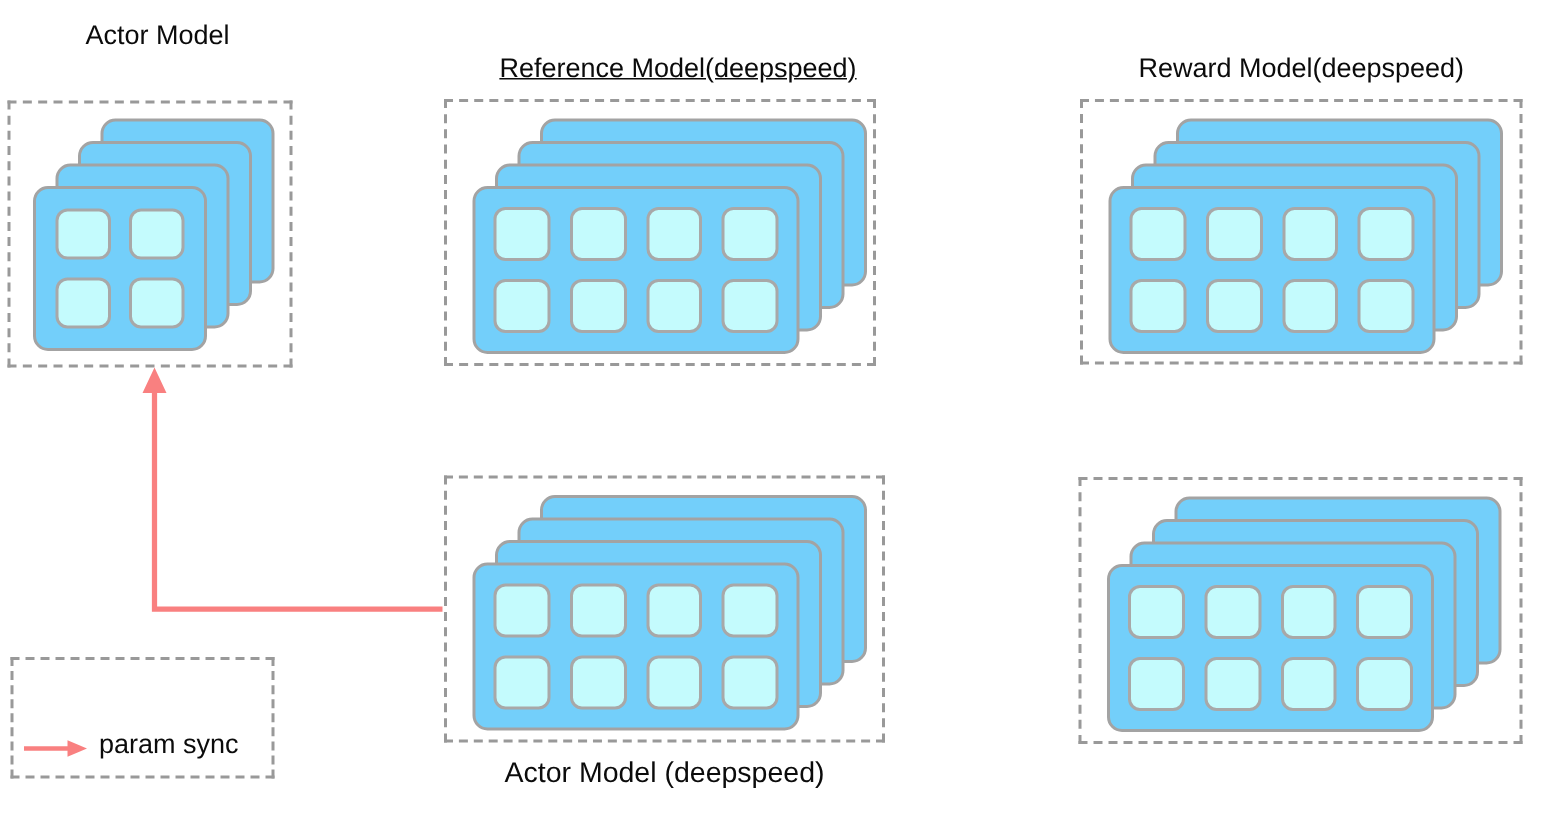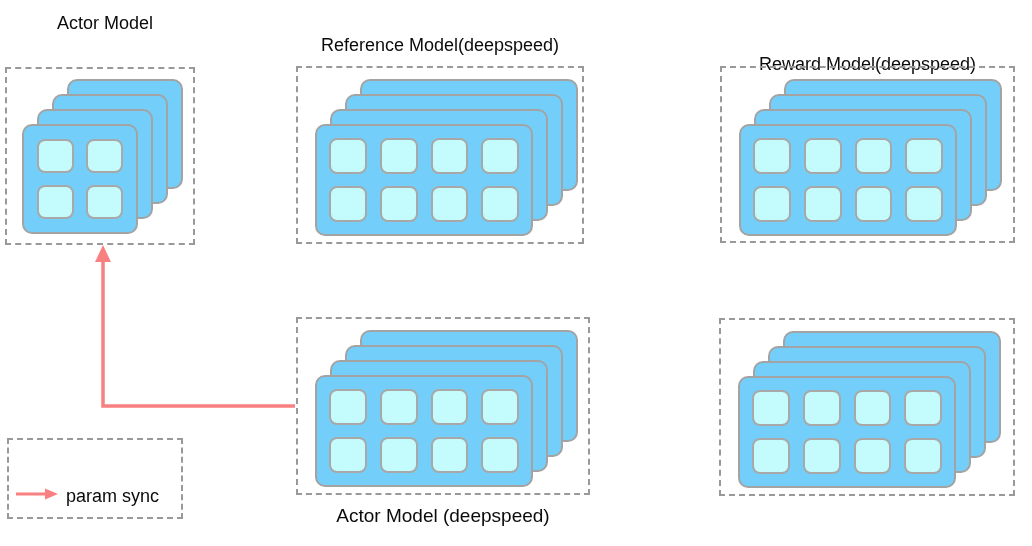--- a/index.html
+++ b/index.html
@@ -103,21 +103,21 @@
   .legend {
     position: absolute;
     left: 7px; top: 438px;
     width: 176px; height: 81px;
     border: 2px dashed var(--dash-border);
   }
   .legend-row {
     position: absolute;
     left: 6px; top: 46px;
     display: flex;
-    align-items: flex-start;
+    align-items: flex-end;
     gap: 7px;
   }
   .legend-label { font-size: 18px; color: var(--text); white-space: nowrap; }
 </style>
 </head>
 <body>
 
 <div id="canvas">
 
   <div class="title" style="left:0px; top:12px; width:210px;">
@@ -130,40 +130,40 @@
       <div class="gcard"></div>
       <div class="gcard front">
         <div class="cell"></div>
         <div class="cell"></div>
         <div class="cell"></div>
         <div class="cell"></div>
       </div>
     </div>
   </div>
 
-  <div class="title" style="left:296px; top:34px; width:288px;">Reference Model(deepspeed)</div>
+  <div class="title" style="left:308px; top:34px; width:288px;text-decoration:underline;">Reference Model(deepspeed)</div>
   <div class="panel" style="left:296px; top:66px; width:288px; height:178px;">
     <div class="stack wide">
       <div class="gcard"></div>
       <div class="gcard"></div>
       <div class="gcard"></div>
       <div class="gcard front">
         <div class="cell"></div>
         <div class="cell"></div>
         <div class="cell"></div>
         <div class="cell"></div>
         <div class="cell"></div>
         <div class="cell"></div>
         <div class="cell"></div>
         <div class="cell"></div>
       </div>
     </div>
   </div>
 
-  <div class="title" style="left:720px; top:34px; width:295px;margin-top:19px;">Reward Model(deepspeed)</div>
+  <div class="title" style="left:720px; top:34px; width:295px;">Reward Model(deepspeed)</div>
   <div class="panel" style="left:720px; top:66px; width:295px; height:177px;">
     <div class="stack wide">
       <div class="gcard"></div>
       <div class="gcard"></div>
       <div class="gcard"></div>
       <div class="gcard front">
         <div class="cell"></div>
         <div class="cell"></div>
         <div class="cell"></div>
         <div class="cell"></div>

